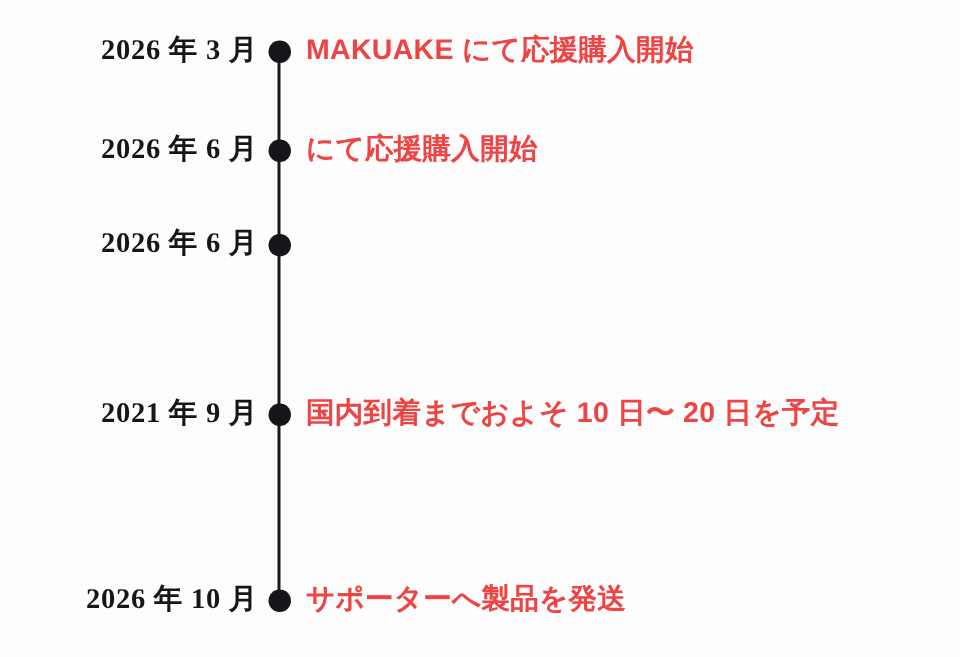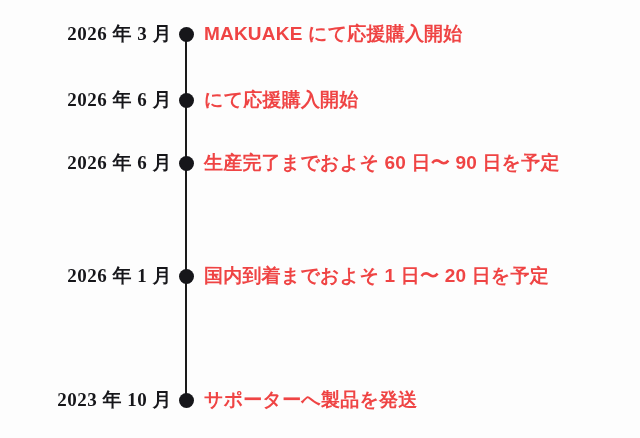--- a/index.html
+++ b/index.html
@@ -118,33 +118,32 @@
     <div class="row-marker"></div>
     <div class="row-content">
       <span class="content-line">にて応援購入開始</span>
     </div>
   </div>
 
   <div class="timeline-row" id="row-2">
     <div class="row-date">2026 年 6 月</div>
     <div class="row-marker"></div>
     <div class="row-content">
-      <span class="content-line">生産完了までおよそ 60 日〜 90 日を予定</span>
     </div>
   </div>
 
   <div class="timeline-row" id="row-3">
-    <div class="row-date">2026 年 1 月</div>
+    <div class="row-date">2021 年 9 月</div>
     <div class="row-marker"></div>
     <div class="row-content">
-      <span class="content-line">国内到着までおよそ 1 日〜 20 日を予定</span>
+      <span class="content-line">国内到着までおよそ 10 日〜 20 日を予定</span>
     </div>
   </div>
 
   <div class="timeline-row" id="row-4">
-    <div class="row-date">2023 年 10 月</div>
+    <div class="row-date">2026 年 10 月</div>
     <div class="row-marker"></div>
     <div class="row-content">
       <span class="content-line">サポーターへ製品を発送</span>
     </div>
   </div>
 
 </div>
 
 </body></html>

